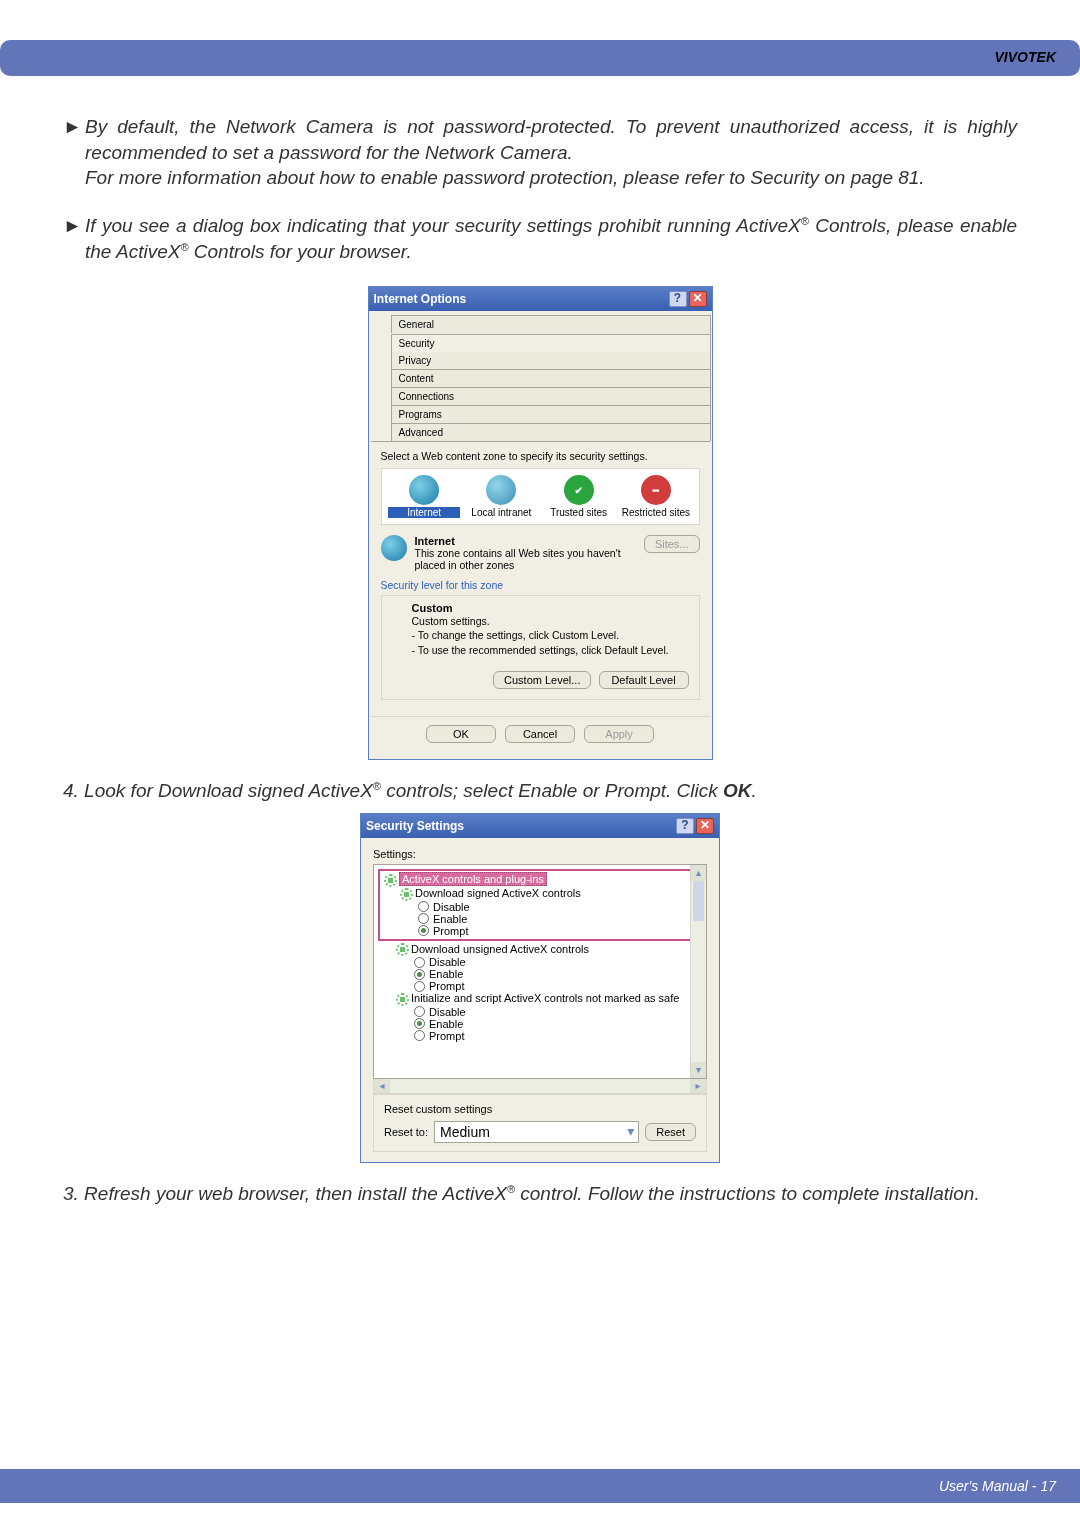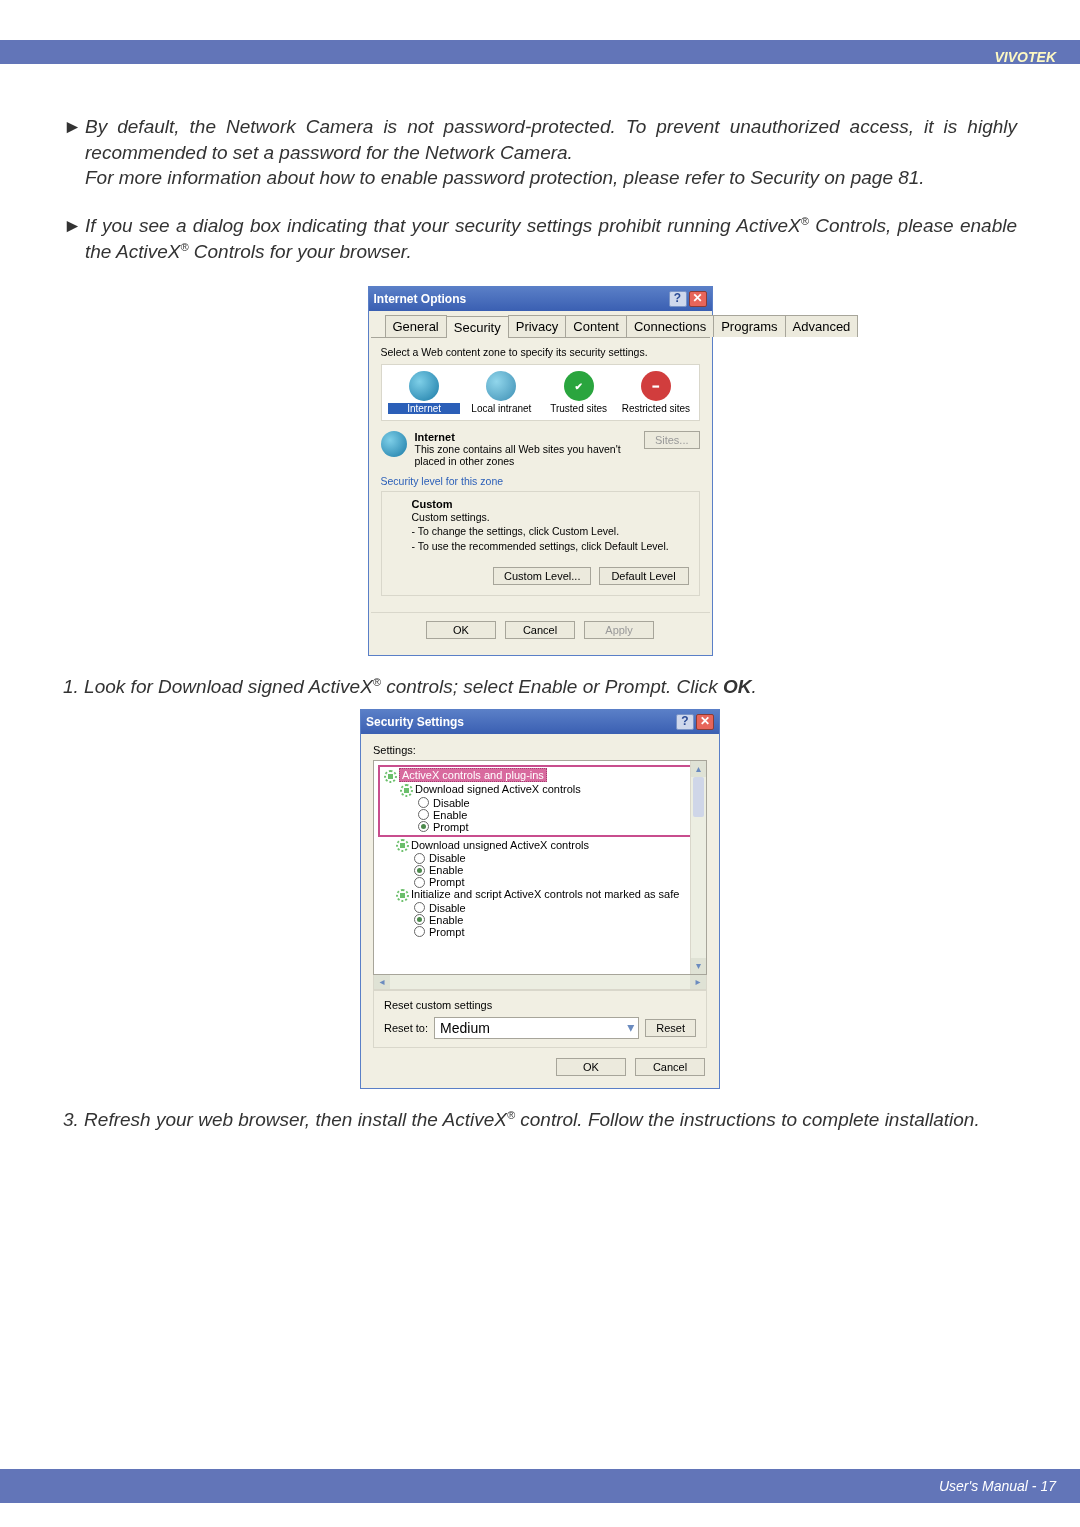--- a/index.html
+++ b/index.html
@@ -14,29 +14,30 @@
   .top-bar {
     height: 74px;
     background: #fff;
     position: relative;
   }
   .brand-band {
     position: absolute;
     top: 40px;
     left: 0;
     right: 0;
-    height: 24px;
+    height: 36px;
     background: #6275b8;
-    color: #fef9c3;
+    color: #000000;
     font-style: italic;
     font-weight: bold;
     font-size: 14px;
     text-align: right;
     padding-right: 24px;
     line-height: 34px;
+    border-radius: 10px;
   }
   .content {
     padding: 40px 63px 20px 63px;
   }
   .bullet-block {
     display: flex;
     font-style: italic;
     color: #333;
     font-size: 19px;
     line-height: 1.35;
@@ -86,23 +87,24 @@
     width: 18px; height: 16px;
     background: #e7655a; color:#fff;
     border: 1px solid #8b3b35;
     border-radius: 2px;
     font-size: 12px; line-height: 13px; text-align: center;
   }
   .title-btn.help { background:#cfd8ec; color:#2b4b95; border-color:#7a94c7; }
   .io-body { padding: 4px 2px 8px 2px; }
   .tabs {
     display: flex;
-    font-size: 13px;
+    font-size: 10px;
     border-bottom: 1px solid #a7a59a;
-    padding-left: 14px;
+    padding-left: 20px;
+    flex-direction: column;
   }
   .tab {
     padding: 3px 7px;
     background: #eceadd;
     border: 1px solid #a7a59a;
     border-bottom: none;
     margin-right: -1px;
     white-space: nowrap;
   }
   .tab.active {
@@ -135,21 +137,21 @@
     margin-bottom: 8px;
   }
   .zone-desc .zicon { flex-shrink:0; }
   .zone-desc-text { flex:1; font-size: 10.5px; }
   .zone-desc-text b { font-size: 11px; }
   .btn {
     background: #eceadd;
     border: 1px solid #a7a59a;
     padding: 2px 10px;
     font-size: 11px;
-    border-radius: 0;
+    border-radius: 6px;
   }
   .btn.disabled { color:#999; }
   .fieldset-label { color:#2b5fb8; font-size:10.5px; margin-bottom:4px; }
   .custom-box { border:1px solid #d9d7cb; padding:6px 10px 10px 10px; margin-bottom:8px; }
   .custom-box .cb-title { font-weight:bold; font-size:11px; margin-left:20px; }
   .custom-box .cb-lines { font-size:10.5px; margin-left:20px; line-height:1.35; }
   .btn-row { text-align: right; margin-top: 14px; }
   .btn-row .btn { margin-left: 4px; min-width: 90px; }
   .dlg-bottom { text-align: center; padding: 8px 0; border-top: 1px solid #d9d7cb; margin-top:4px; }
   .dlg-bottom .btn { min-width: 70px; margin: 0 3px; }
@@ -309,21 +311,21 @@
         <div class="dlg-bottom">
           <button class="btn">OK</button>
           <button class="btn">Cancel</button>
           <button class="btn disabled">Apply</button>
         </div>
       </div>
     </div>
   </div>
 
   <div class="step">
-    <span>1. Look for Download signed ActiveX</span><span class="reg">®</span><span> controls; select Enable or Prompt. Click </span><span class="bold">OK</span>.
+    <span>4. Look for Download signed ActiveX</span><span class="reg">®</span><span> controls; select Enable or Prompt. Click </span><span class="bold">OK</span>.
   </div>
 
   <div class="dialog-wrap">
     <div class="ss-dialog">
       <div class="titlebar">
         <span>Security Settings</span>
         <div class="title-btns">
           <div class="title-btn help">?</div>
           <div class="title-btn">✕</div>
         </div>
@@ -384,24 +386,20 @@
           <div class="harrow r">▸</div>
         </div>
         <div class="ss-reset-box">
           <div>Reset custom settings</div>
           <div class="ss-reset-row">
             <span>Reset to:</span>
             <div class="select"><span>Medium</span></div>
             <button class="btn">Reset</button>
           </div>
         </div>
-        <div class="ss-bottom">
-          <button class="btn">OK</button>
-          <button class="btn">Cancel</button>
-        </div>
       </div>
     </div>
   </div>
 
   <div class="step">
     <span>3. Refresh your web browser, then install the ActiveX</span><span class="reg">®</span><span> control. Follow the instructions to complete installation.</span>
   </div>
 
 </div>
 

